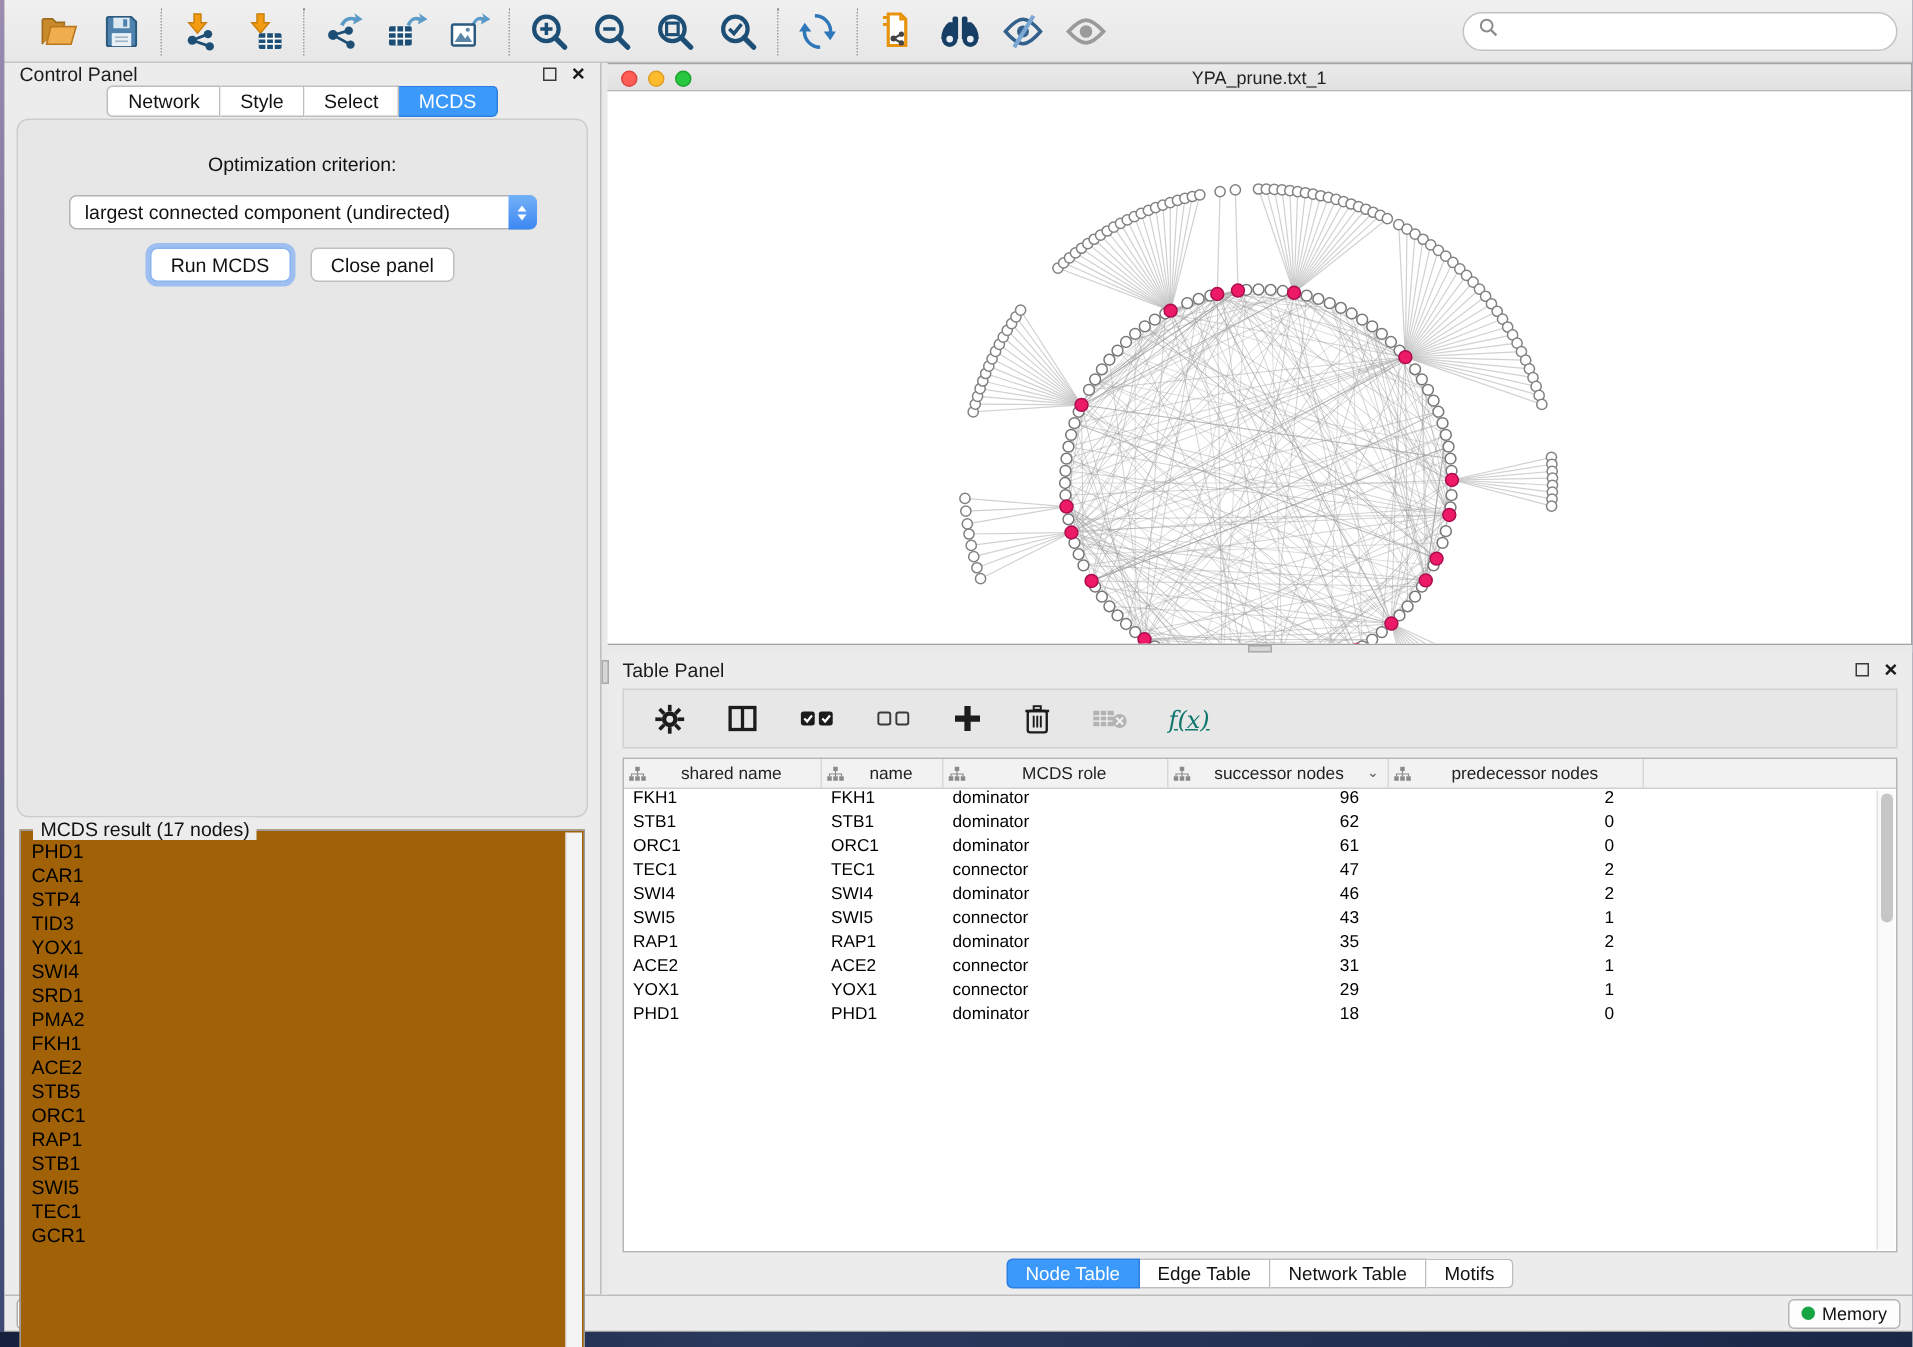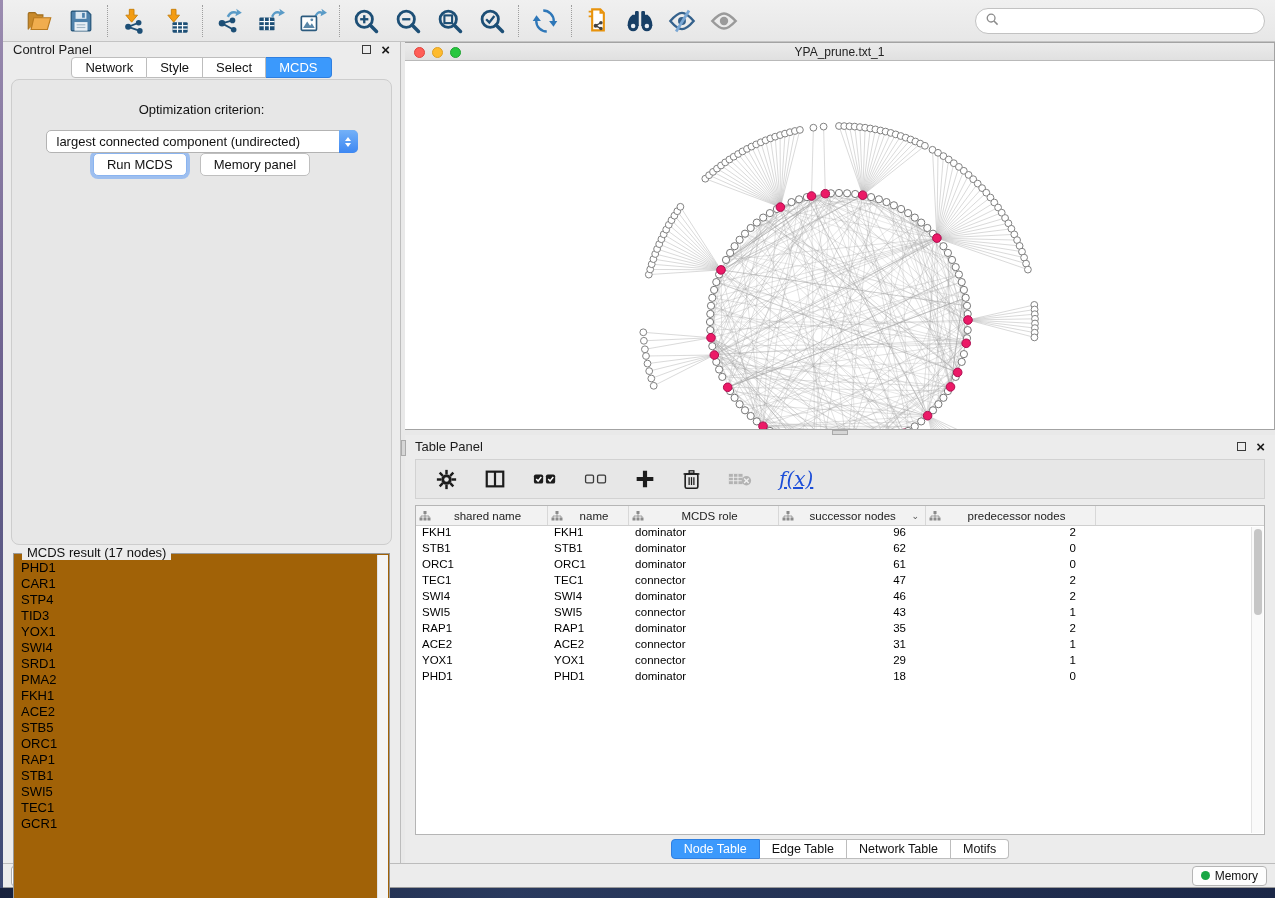--- a/index.html
+++ b/index.html
@@ -31,21 +31,21 @@
   .tab:first-child { border-left:1px solid #bdbdbd; border-radius:4px 0 0 4px; }
   .tab:last-child { border-radius:0 4px 4px 0; }
   .tab.active { background:#3b99fc; border-color:#2f7fe0; color:#fff; }
   .cp-content { margin:1px 8px 0 8px; height:466px; background:#e7e7e7; border:1px solid #cdcdcd; border-radius:8px; text-align:center; padding-top:22px; flex-shrink:0; }
   .opt-label { font-size:13px; color:#111; }
   .select { margin:13px auto 0 auto; width:312px; height:23px; background:#fff; border:1px solid #b3b3b3; border-radius:5px; display:flex; align-items:center; position:relative; }
   .select .sel-text { flex:1; font-size:13px; text-align:left; padding-left:10px; color:#111; white-space:nowrap; }
   .stepper { width:19px; height:23px; margin-right:-1px; border-radius:0 5px 5px 0; background:linear-gradient(#73b1f8,#3d87f2); display:flex; flex-direction:column; align-items:center; justify-content:center; gap:2px; }
   .tri-up { width:0; height:0; border-left:3.5px solid transparent; border-right:3.5px solid transparent; border-bottom:4px solid #fff; }
   .tri-down { width:0; height:0; border-left:3.5px solid transparent; border-right:3.5px solid transparent; border-top:4px solid #fff; }
-  .btn-row { display:flex; justify-content:center; gap:13px; }
+  .btn-row { margin-top:12px; display:flex; justify-content:center; gap:13px; }
   .push-btn { font-size:13px; font-family:inherit; padding:2px 13px; height:23px; background:#fff; border:1px solid #bfbfbf; border-radius:5px; color:#111; }
   .push-btn.focused { border:1px solid #8ab4f0; box-shadow:0 0 0 3px rgba(110,165,245,.6); }
   .result-box { margin:8px 10px 0 10px; height:371px; border:1px solid #9a9a9a; background:#a16207; position:relative; flex-shrink:0; }
   .result-legend { position:absolute; top:-9px; left:8px; background:#ececec; padding:0 5px; font-size:13px; color:#111; }
   .result-list { padding:6px 0 0 7px; font-size:13px; line-height:16px; color:#000; }
   .result-scroll { position:absolute; top:1px; right:1px; bottom:1px; width:11px; background:#f4f4f4; border-left:1px solid #e2e2e2; }
 
   
   .vsplitter { width:5px; background:#e9e9e9; border-left:1px solid #bdbdbd; position:relative; flex-shrink:0; }
   .vsplitter .handle { position:absolute; top:398px; left:0; width:5px; height:16px; background:#d6d6d6; border:1px solid #aaa; }
@@ -62,21 +62,21 @@
   .light.yellow { background:#febb2e; border:0.5px solid #dfa023; }
   .light.green { background:#27c73f; border:0.5px solid #1fa332; }
   .net-canvas { flex:1; background:#fff; position:relative; overflow:hidden; }
   .net-canvas svg { position:absolute; inset:0; }
 
   
   .tpanel { flex:1; display:flex; flex-direction:column; min-height:0; }
   .tp-toolbar { margin:2px 10px 0 10px; height:40px; background:#e7e7e7; border:1px solid #d2d2d2; display:flex; align-items:center; gap:27px; padding-left:20px; flex-shrink:0; }
   .tp-icon { display:flex; align-items:center; justify-content:center; }
   .tp-icon.disabled { opacity:.42; }
-  .fx-label { font-size:20px; font-style:italic; font-family:"DejaVu Serif",serif; color:#1d4ed8;text-decoration:underline; }
+  .fx-label { font-size:16px; font-style:italic; font-family:"DejaVu Serif",serif; color:#0f766e;text-decoration:underline; }
   .grid-table { margin:6px 10px 0 10px; flex:1; background:#fff; border:1px solid #b5b5b5; position:relative; overflow:hidden; }
   .thead { height:20px; background:#f2f2f2; border-bottom:1px solid #cfcfcf; display:flex; }
   .th { display:flex; align-items:center; border-right:1px solid #d8d8d8; font-size:11.5px; color:#222; padding:0 3px; }
   .th .lbl { flex:1; text-align:center; }
   .th .sort { font-size:9px; color:#555; margin-right:3px; }
   .trow { height:16px; display:flex; font-size:11.5px; color:#000; }
   .td { overflow:hidden; white-space:nowrap; }
   .td.txt { padding-left:6px; }
   .td.num { text-align:right; padding-right:20px; }
   .v-scroll { position:absolute; top:21px; right:1px; bottom:1px; width:12px; background:#fafafa; border-left:1px solid #e3e3e3; }
@@ -283,21 +283,21 @@
         <div class="opt-label">Optimization criterion:</div>
         <div class="select">
           <span class="sel-text">largest connected component (undirected)</span>
           <span class="stepper">
               <span class="tri-up"></span>
               <span class="tri-down"></span>
             </span>
         </div>
         <div class="btn-row">
           <button class="push-btn focused">Run MCDS</button>
-          <button class="push-btn">Memory panel</button>
+          <button class="push-btn">Close panel</button>
         </div>
       </div>
       <div class="result-box">
         <span class="result-legend">MCDS result (17 nodes)</span>
         <div class="result-list" id="mcds-list">
             <div>PHD1</div>
             <div>CAR1</div>
             <div>STP4</div>
             <div>TID3</div>
             <div>YOX1</div>

